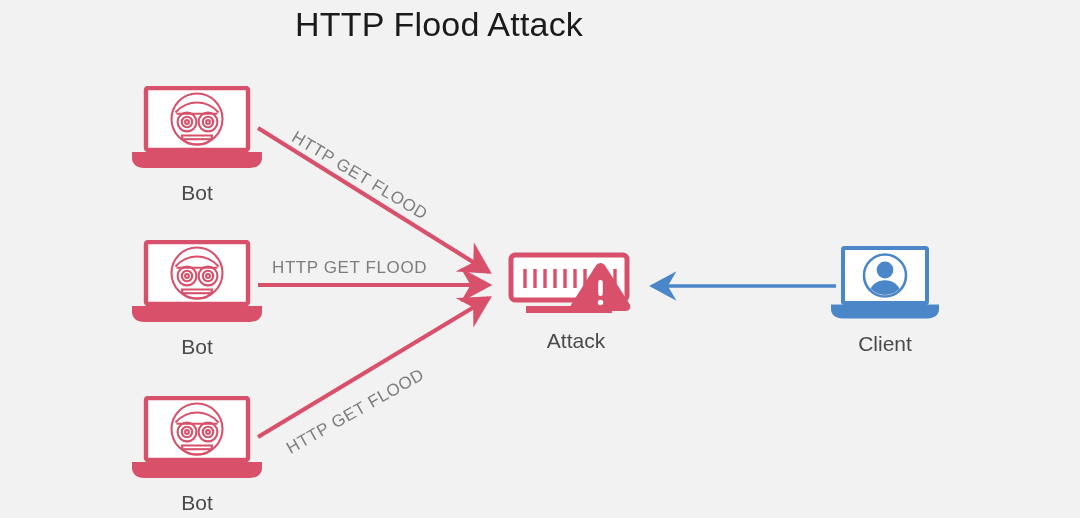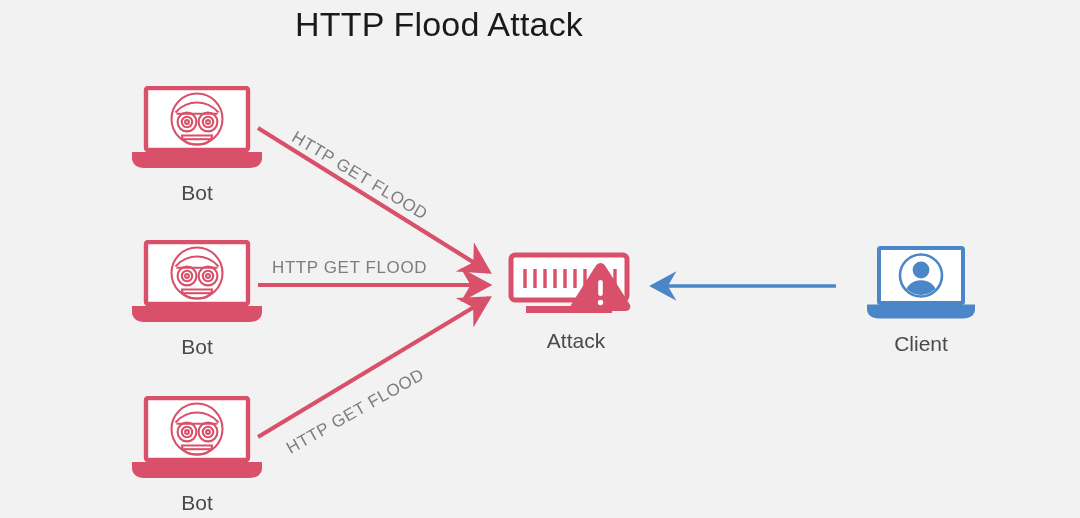--- a/index.html
+++ b/index.html
@@ -185,21 +185,21 @@
       <rect x="18" y="54" width="86" height="7" fill="#d9506a"></rect>
       <g>
         <path d="M88,13.5 C90.2,10 94.8,10 97,13.5 L121.5,52 C123.6,55.4 121.6,59 117.5,59 L67.5,59 C63.4,59 61.4,55.4 63.5,52 Z" fill="#d9506a"></path>
         <rect x="90.2" y="28" width="4.6" height="16" rx="2.3" fill="#ffffff"></rect>
         <circle cx="92.5" cy="50.5" r="2.7" fill="#ffffff"></circle>
       </g>
     </svg>
     <div class="node-label" style="left:-32px; top:76px;">Attack</div>
   </div>
 
-  <div class="node" style="left:867px; top:246px;">
+  <div class="node" style="left:831px; top:246px;">
     <svg width="108" height="74" viewBox="0 0 108 74" xmlns="http://www.w3.org/2000/svg">
       <rect x="12" y="2" width="84" height="55" rx="1.5" fill="#ffffff" stroke="#4a86c8" stroke-width="4"></rect>
       <g>
         <circle cx="54" cy="29.5" r="21" fill="#ffffff" stroke="#4a86c8" stroke-width="2.6"></circle>
         <clipPath id="clipAvatar">
           <circle cx="54" cy="29.5" r="19.6"></circle>
         </clipPath>
         <g clip-path="url(#clipAvatar)" fill="#4a86c8">
           <circle cx="54" cy="24" r="8.4"></circle>
           <path d="M54,34.2 C63.4,34.2 70.8,41.2 70.8,51.5 L37.2,51.5 C37.2,41.2 44.6,34.2 54,34.2 Z"></path>

